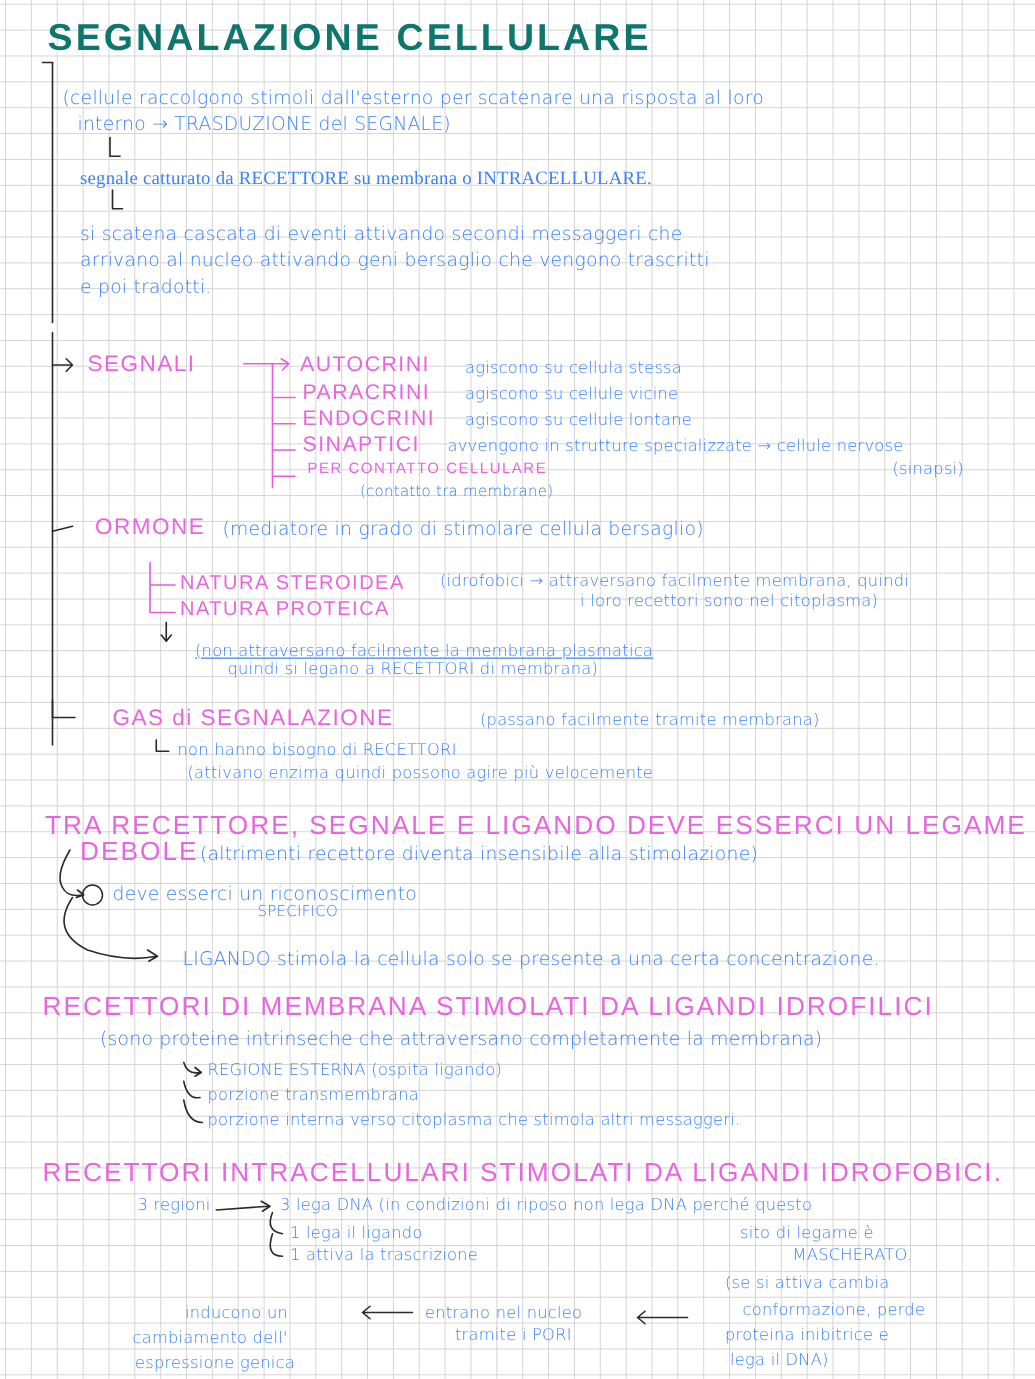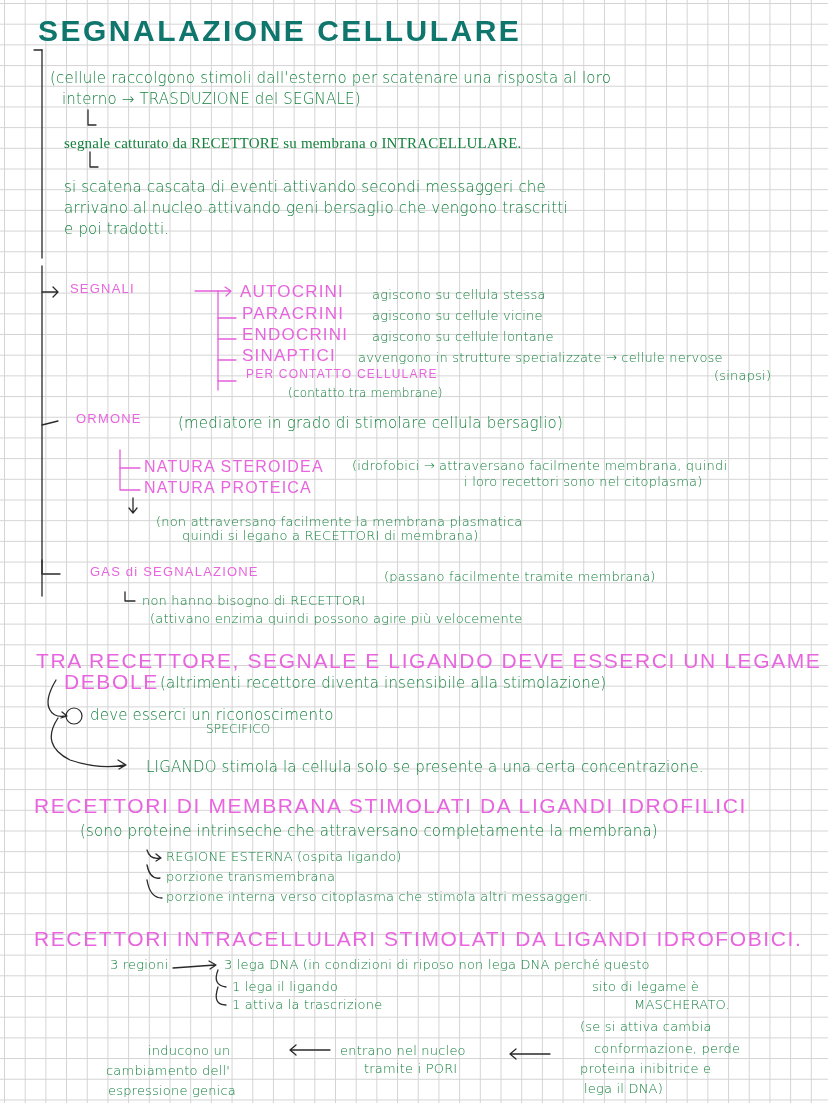--- a/index.html
+++ b/index.html
@@ -6,25 +6,25 @@
   body {
     width: 828px; height: 1103px; position: relative; overflow: hidden;
     background-color: #ffffff;
     background-image:
       linear-gradient(to right, #d4d4d4 1px, transparent 1px),
       linear-gradient(to bottom, #d4d4d4 1px, transparent 1px);
     background-size: 20.7px 20.7px;
     background-position: 4px 3px;
     font-family: "DejaVu Sans", sans-serif;
   }
-  .t { position: absolute; white-space: nowrap; color: #15803d; font-size: 15px; line-height: 1; letter-spacing: 0.2px; font-family: "DejaVu Sans", sans-serif; font-weight: 300; }
+  .t { position: absolute; white-space: nowrap; color: #3b82f6; font-size: 15px; line-height: 1; letter-spacing: 0.2px; font-family: "DejaVu Sans", sans-serif; font-weight: 300; }
   .p { color: #e55fdc; }
   .h1 { font-size: 30px; letter-spacing: 2.5px; font-weight: bold; color: #0f766e; font-family: "Liberation Sans", sans-serif; }
   .h2 { font-size: 21px; letter-spacing: 1.6px; color: #e865df; font-family: "Liberation Sans", sans-serif; }
-  .h3 { font-size: 13px; letter-spacing: 1.2px; color: #e865df; font-family: "Liberation Sans", sans-serif; }
+  .h3 { font-size: 18px; letter-spacing: 1.2px; color: #e865df; font-family: "Liberation Sans", sans-serif; }
   .sm { font-size: 13px; }
   .xs { font-size: 12px; }
   svg.lines { position: absolute; left: 0; top: 0; width: 828px; height: 1103px; pointer-events: none; }
   svg.lines path, svg.lines line { stroke: #2a2a2a; stroke-width: 1.3; fill: none; stroke-linecap: round; stroke-linejoin: round; }
   svg.lines .pk { stroke: #e55fdc; }
 </style>
 </head>
 <body>
 
 <svg class="lines" viewBox="0 0 828 1103">
@@ -97,21 +97,21 @@
 <div class="t xs" style="left:288px; top:387px;">(contatto tra membrane)</div>
 
 <div class="t h3" style="left:76px; top:412px;">ORMONE</div>
 <div class="t" style="left:178px; top:416px;">(mediatore in grado di stimolare cellula bersaglio)</div>
 
 <div class="t h3" style="left:144px; top:459px; font-size:16px;">NATURA STEROIDEA</div>
 <div class="t sm" style="left:352px; top:459px;">(idrofobici → attraversano facilmente membrana, quindi</div>
 <div class="t sm" style="left:464px; top:475px;">i loro recettori sono nel citoplasma)</div>
 
 <div class="t h3" style="left:144px; top:480px; font-size:16px;">NATURA PROTEICA</div>
-<div class="t sm" style="left:156px; top:515px;">(non attraversano facilmente la membrana plasmatica</div>
+<div class="t sm" style="left:156px; top:515px;text-decoration:underline;">(non attraversano facilmente la membrana plasmatica</div>
 <div class="t sm" style="left:182px; top:529px;text-align:center;">quindi si legano a RECETTORI di membrana)</div>
 
 <div class="t h3" style="left:90px; top:565px;">GAS di SEGNALAZIONE</div>
 <div class="t sm" style="left:384px; top:570px;">(passano facilmente tramite membrana)</div>
 <div class="t sm" style="left:142px; top:594px;">non hanno bisogno di RECETTORI</div>
 <div class="t sm" style="left:150px; top:612px;">(attivano enzima quindi possono agire più velocemente</div>
 
 <div class="t h2" style="left:36px; top:650px;">TRA RECETTORE, SEGNALE E LIGANDO DEVE ESSERCI UN LEGAME</div>
 <div class="t h2" style="left:64px; top:671px;">DEBOLE</div>
 <div class="t" style="left:160px; top:676px;">(altrimenti recettore diventa insensibile alla stimolazione)</div>

